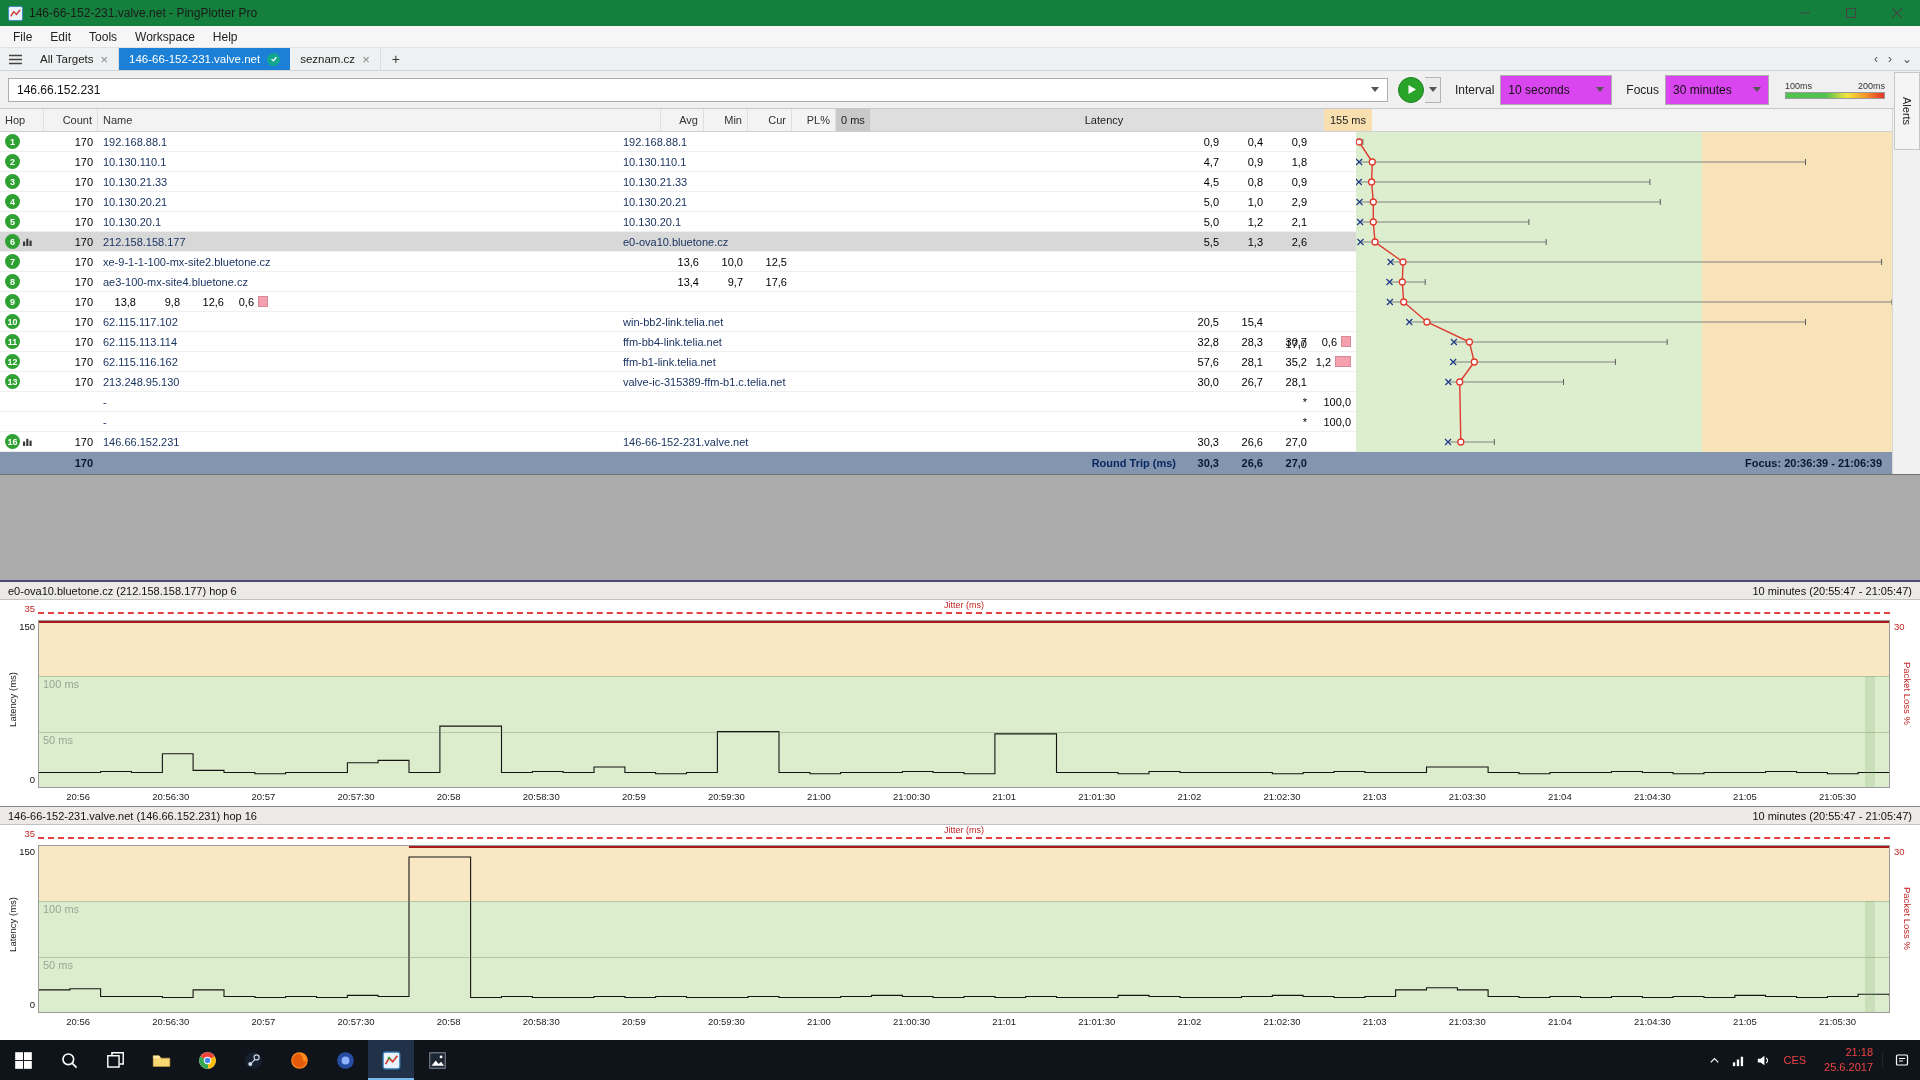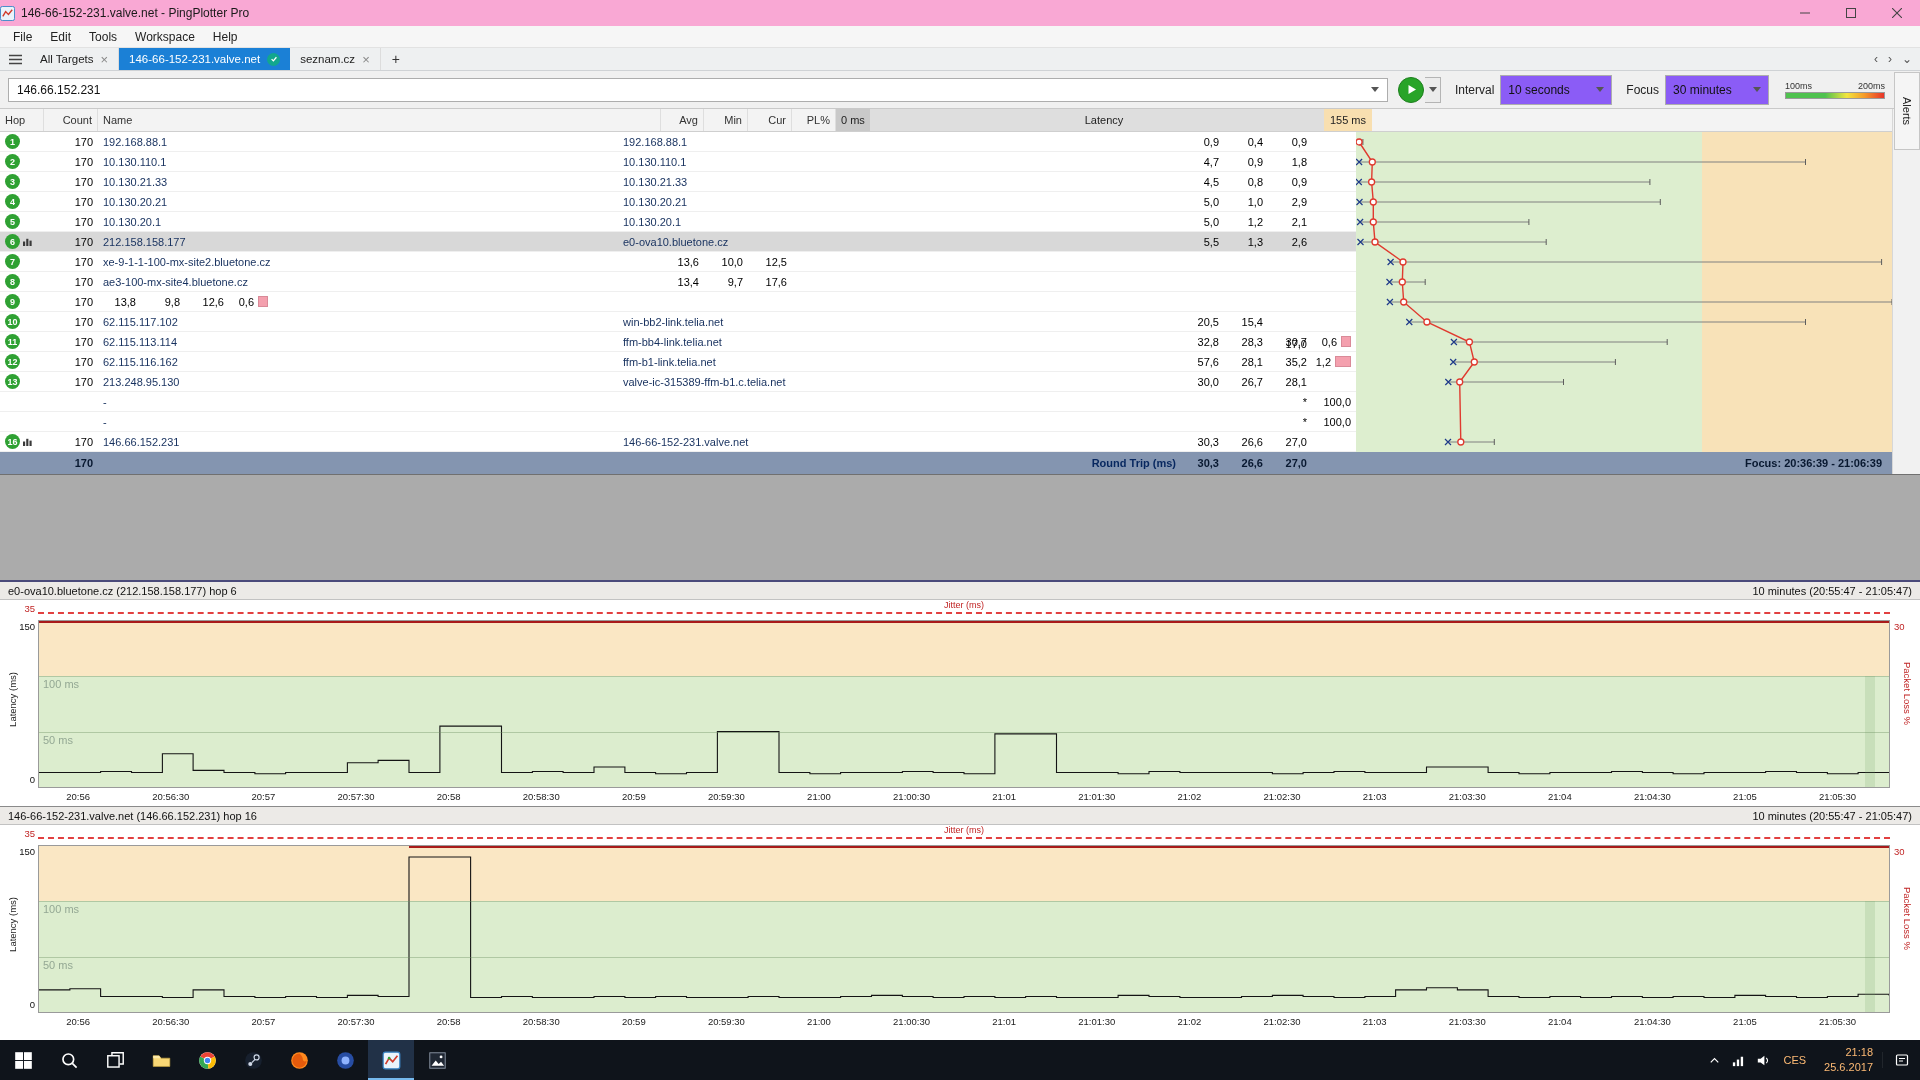--- a/index.html
+++ b/index.html
@@ -1,21 +1,21 @@
 <!DOCTYPE html>
 <html><head>
 <meta charset="utf-8">
 <style>
 *{box-sizing:border-box;margin:0;padding:0}
 html,body{width:1920px;height:1080px;overflow:hidden}
 body{font-family:"Liberation Sans",sans-serif;background:#fff;cursor:default}
 .app{position:relative;width:1920px;height:1080px}
 
 
-.titlebar{height:26px;display:flex;align-items:center;background:#f9a8d4;}
+.titlebar{height:26px;display:flex;align-items:center;background:#15803d;padding-left:8px}
 .app-ico{width:15px;height:15px;margin-right:6px;flex:0 0 auto}
 .title-text{font-size:12px;color:#1a1a1a}
 .win-controls{margin-left:auto;display:flex;height:100%}
 .win-btn{width:46px;height:100%;display:flex;align-items:center;justify-content:center}
 .win-btn svg{width:10px;height:10px}
 
 
 .menubar{height:22px;background:#f6f6f6;display:flex;align-items:center;padding-left:4px;border-bottom:1px solid #e2e2e2}
 .menu-item{font-size:12px;color:#222;padding:2px 9px}
 
@@ -33,21 +33,21 @@
 
 
 .toolbar{height:38px;background:#f0f0f0;border-bottom:1px solid #c9c9c9;display:flex;align-items:center;padding:0 8px}
 .combo{width:1380px;height:24px;background:#fff;border:1px solid #adadad;display:flex;align-items:center;padding:0 8px;font-size:12px;color:#111}
 .caret{width:0;height:0;border-left:4px solid transparent;border-right:4px solid transparent;border-top:5px solid #555;margin-left:auto}
 .play-btn{width:26px;height:26px;border-radius:50%;background:#28a428;border:1px solid #1d7f1d;display:flex;align-items:center;justify-content:center;margin-left:10px;flex:0 0 auto}
 .play-btn svg{width:11px;height:11px}
 .play-caret{width:16px;height:26px;background:#ececec;border:1px solid #b4b4b4;border-left:none;display:flex;align-items:center;justify-content:center;margin-left:1px}
 .play-caret .caret{margin:0}
 .tb-label{font-size:12px;color:#222;margin-left:14px}
-.tb-select{height:30px;background:#8b5cf6;border:1px solid #adadad;display:flex;align-items:center;padding:0 7px;font-size:12px;color:#111;margin-left:6px}
+.tb-select{height:30px;background:#d946ef;border:1px solid #adadad;display:flex;align-items:center;padding:0 7px;font-size:12px;color:#111;margin-left:6px}
 .tb-select .caret{margin-left:auto}
 .sel-interval{width:112px}.sel-focus{width:104px}
 .legend{width:100px;margin-left:16px}
 .legend-labels{display:flex;justify-content:space-between;font-size:9px;color:#333;margin-bottom:1px}
 .legend-bar{height:7px;border:1px solid #9a9a9a;background:linear-gradient(90deg,#4fc24f 0%,#4fc24f 40%,#f2e53e 62%,#f59b2a 80%,#e8332a 100%)}
 
 
 .right-strip{position:absolute;right:0;top:109px;width:28px;height:365px;background:#f1f1f1;border-left:1px solid #d7d7d7}
 .alerts-tab{position:absolute;right:0;top:72px;width:26px;height:78px;background:#f5f5f5;border:1px solid #c6c6c6;display:flex;align-items:center;justify-content:center;z-index:5}
 .alerts-tab span{writing-mode:vertical-rl;font-size:11px;color:#222}
@@ -108,21 +108,21 @@
 
 
 .prefoot{height:8px;background:#fff}
 
 
 .taskbar{height:40px;background:#0f141b;display:flex;align-items:stretch}
 .tb-apps{display:flex}
 .tb-btn{width:46px;display:flex;align-items:center;justify-content:center}
 .tb-btn svg{width:19px;height:19px}
 .tb-btn.active{background:#213147;box-shadow:inset 0 -2px 0 #76b9ed}
-.tray{margin-left:auto;display:flex;align-items:center;color:#fdba74}
+.tray{margin-left:auto;display:flex;align-items:center;color:#ef4444}
 .tray-icons{display:flex;align-items:center}
 .tray-ic{width:24px;display:flex;justify-content:center}
 .tray-ic svg{width:15px;height:15px}
 .tray-lang{font-size:11px;padding:0 9px}
 .tray-clock{font-size:11px;text-align:right;line-height:1.35;padding:0 9px}
 .tray-ac{width:38px;display:flex;align-items:center;justify-content:center;border-left:1px solid rgba(255,255,255,.08)}
 .tray-ac svg{width:16px;height:16px}
 </style>
 </head>
 <body>

